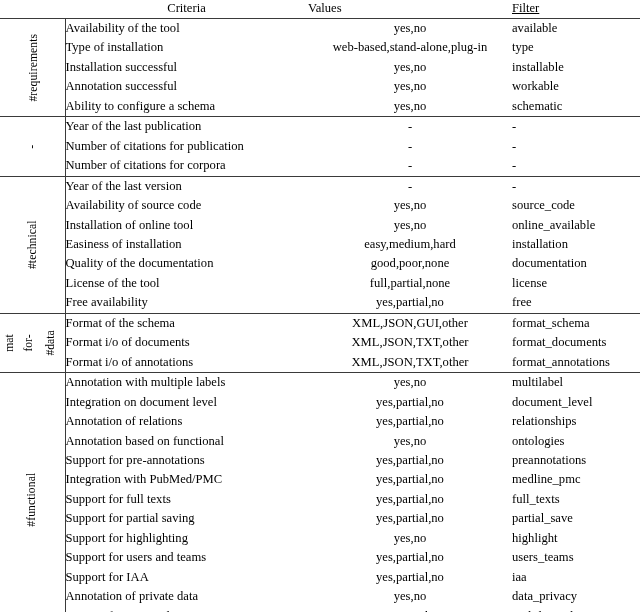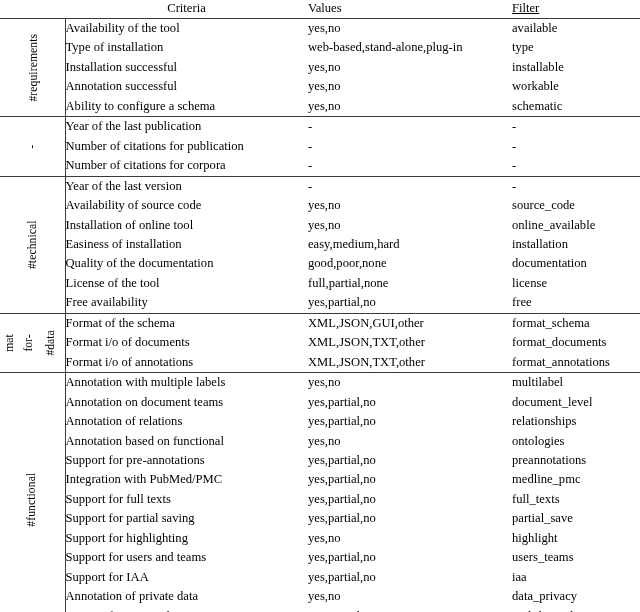--- a/index.html
+++ b/index.html
@@ -101,20 +101,21 @@
     line-height: 12px;
   }
 
   
   td.crit-cell {
     padding-left: 9px;
     border-left: 1.1px solid #3a3a3a;
   }
   td.val-cell {
     padding-left: 9px;
+    text-align: center;
   }
   td.filter-cell {
     padding-left: 7px;
   }
 
   
   td.head-blank { border: none; }
 </style>
 </head>
 <body>
@@ -234,21 +235,21 @@
           <td class="val-cell">XML,JSON,TXT,other</td>
           <td class="filter-cell">format_annotations</td>
         </tr>
         <tr class="rule-group">
           <td class="group-cell" rowspan="13"><span class="rot">#functional</span></td>
           <td class="crit-cell">Annotation with multiple labels</td>
           <td class="val-cell">yes,no</td>
           <td class="filter-cell">multilabel</td>
         </tr>
         <tr class="">
-          <td class="crit-cell">Annotation on document teams</td>
+          <td class="crit-cell">Integration on document level</td>
           <td class="val-cell">yes,partial,no</td>
           <td class="filter-cell">document_level</td>
         </tr>
         <tr class="">
           <td class="crit-cell">Annotation of relations</td>
           <td class="val-cell">yes,partial,no</td>
           <td class="filter-cell">relationships</td>
         </tr>
         <tr class="">
           <td class="crit-cell">Annotation based on functional</td>

